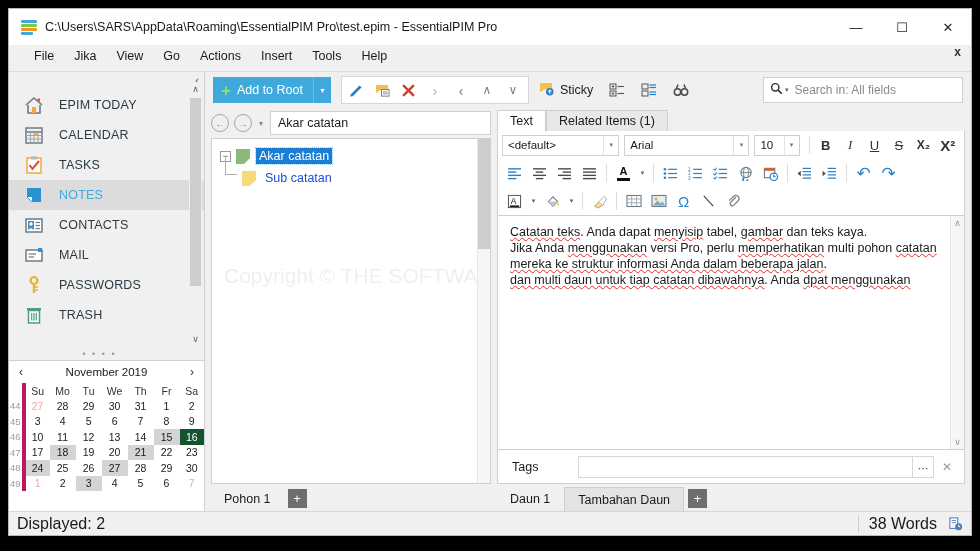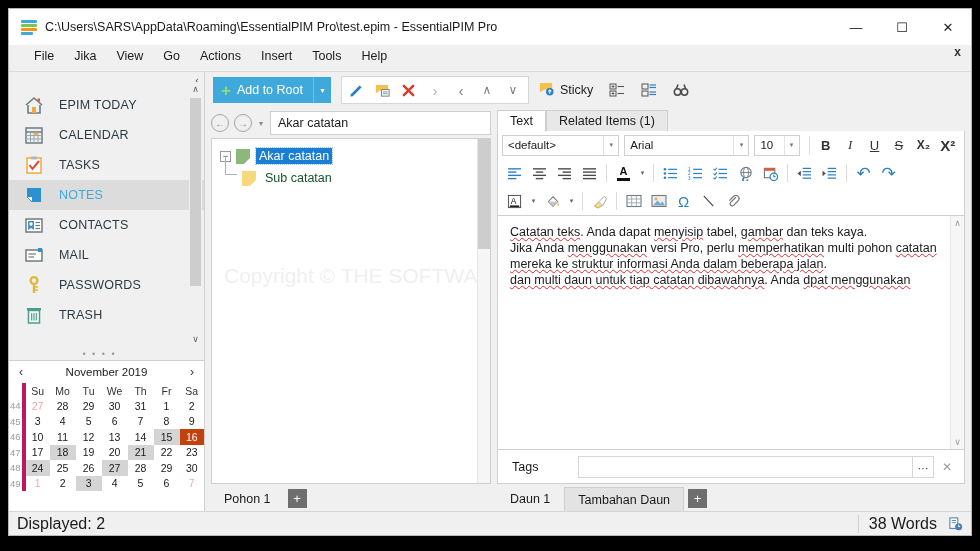--- a/index.html
+++ b/index.html
@@ -132,21 +132,21 @@
     text-align: center; height: 15.5px; color: #1a1a1a; width: 13.4%;
   }
   table.cal td.wk, table.cal th.wk {
     color: #9a9a9a; width: 7%; border-right: 4px solid #be185d;
     font-size: 9.5px;
   }
   td.sun, td.sat { color: #e01b24; }
   td.out { color: #bdbdbd; }
   td.out.sun, td.out.sat { color: #f0a6a9; }
   td.hl { background: #d4d4d4; }
-  td.sel { background: #c2410c; color: #ffffff !important; }
+  td.sel { background: #14532d; color: #ffffff !important; }
 
   
   .main { flex: 1 1 auto; display: flex; flex-direction: column; min-width: 0;
           background: #f0f0f0; }
 
   .toolbar {
     height: 36px; flex: 0 0 36px; display: flex; align-items: center;
     padding: 0 8px; background: #f0f0f0;
   }
   .btn-add {
@@ -216,21 +216,21 @@
   }
   .note-ico { width: 14px; height: 15px; margin-right: 6px; flex: 0 0 14px;
               position: relative; }
   .note-ico.green { background: #8cb87c; }
   .note-ico.yellow { background: #f5d97b; }
   .note-ico::after {
     content: ""; position: absolute; right: 0; bottom: 0;
     border-width: 0 0 6px 6px; border-style: solid;
     border-color: transparent transparent #ffffff transparent;
   }
-  .tree-label { font-size: 12.5px; color: #14532d; padding: 1px 3px; }
+  .tree-label { font-size: 12.5px; color: #1d4ed8; padding: 1px 3px; }
   .tree-row.selected .tree-label {
     background: #1a7fd4; color: #fff; outline: 1px dotted #9bc8ea;
   }
   .watermark {
     position: absolute; left: 12px; top: 125px; font-size: 21px;
     color: #efefef; white-space: nowrap; pointer-events: none;
     font-family: "Liberation Sans", sans-serif;
   }
   .tree-vscroll {
     position: absolute; right: 0; top: 0; bottom: 0; width: 13px;
@@ -657,20 +657,30 @@
           </svg>
         </div>
         <div class="tb-plain">
           <svg width="16" height="16" viewBox="0 0 16 16">
             <circle cx="4.5" cy="10" r="3.2" fill="none" stroke="#4a4a4a" stroke-width="1.5"></circle>
             <circle cx="11.5" cy="10" r="3.2" fill="none" stroke="#4a4a4a" stroke-width="1.5"></circle>
             <path d="M3.4 6.8 L5 2.5 M12.6 6.8 L11 2.5" stroke="#4a4a4a" stroke-width="1.5"></path>
           </svg>
         </div>
 
+        <div class="searchbox">
+          <span style="color:#444;font-size:13px;margin-right:2px">
+            <svg width="13" height="13" viewBox="0 0 16 16">
+                <circle cx="6.5" cy="6.5" r="4.5" fill="none" stroke="#333" stroke-width="1.8"></circle>
+                <line x1="10" y1="10" x2="14.5" y2="14.5" stroke="#333" stroke-width="2"></line>
+              </svg>
+          </span>
+          <span style="font-size:7px;color:#666;margin-right:6px">▾</span>
+          <span>Search in: All fields</span>
+        </div>
       </div>
 
       <div class="content">
 
         <div class="treepanel">
           <div class="crumbbar">
             <div class="nav-circle">←</div>
             <div class="nav-circle">→</div>
             <div class="crumb-caret">▾</div>
             <div class="crumb-field">Akar catatan</div>

